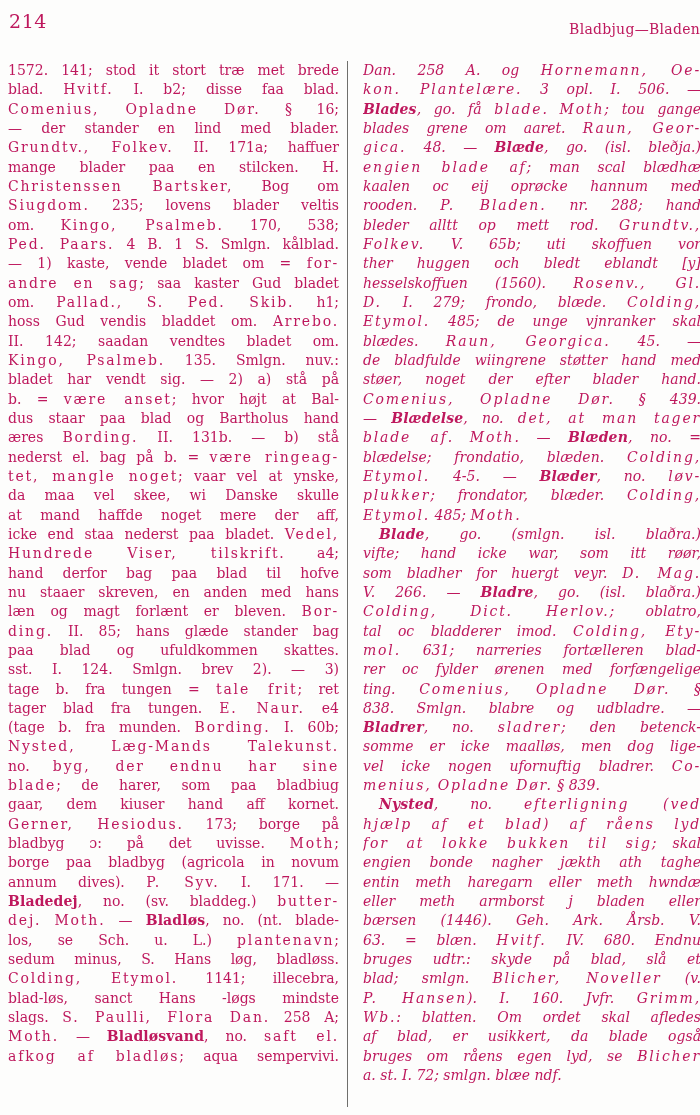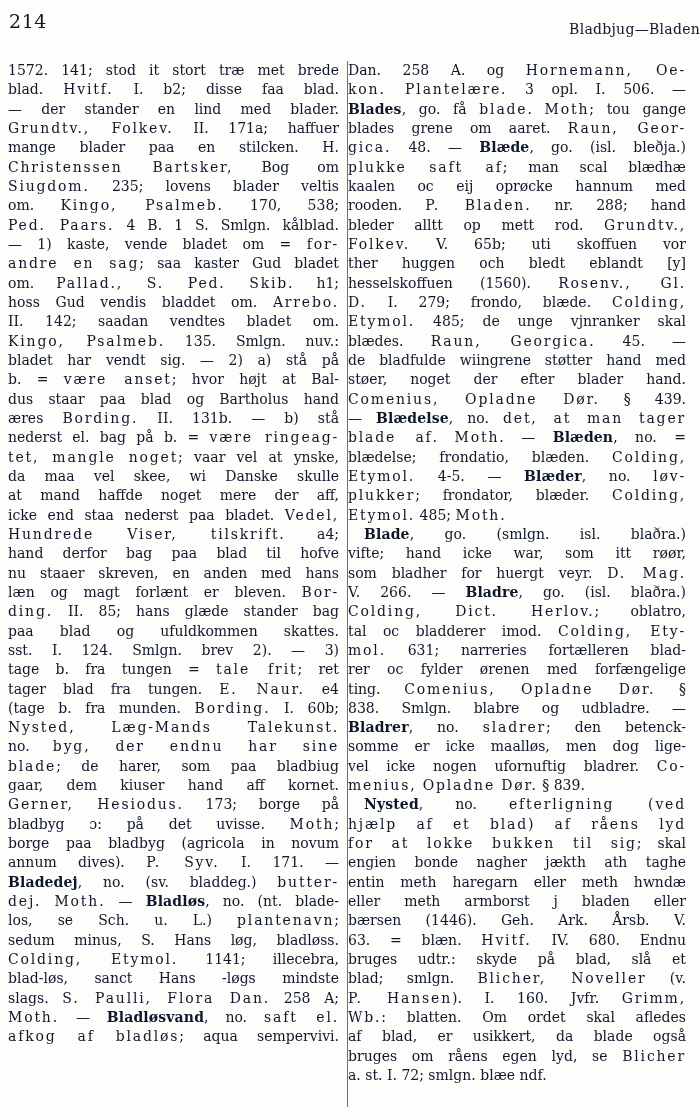--- a/index.html
+++ b/index.html
@@ -6,21 +6,21 @@
     margin: 0;
     padding: 0;
     background: #ffffff;
   }
   .page {
     position: relative;
     width: 700px;
     height: 1115px;
     background: #fdfdfc;
     font-family: "DejaVu Serif", "Liberation Serif", serif;
-    color: #0f172a;
+    color: #be185d;
     overflow: hidden;
   }
   .header {
     position: absolute;
     top: 10px;
     left: 0;
     right: 0;
     height: 26px;
   }
   .page-number {
@@ -45,21 +45,21 @@
     top: 61px;
     left: 8px;
     width: 690px;
     height: 1048px;
   }
   .col {
     position: absolute;
     top: 0;
   }
   .col-left  { left: 0;     width: 331px; }
-  .col-right { left: 340px; width: 338px; }
+  .col-right { left: 355px; width: 338px; font-style: italic; }
   .divider {
     position: absolute;
     left: 339px;
     top: 0;
     width: 1px;
     height: 1046px;
     background: #6f6f6c;
   }
   .line {
     height: 19.33px;
@@ -89,20 +89,21 @@
 
 <div class="page">
   <div class="header">
     <span class="page-number">214</span>
     <span class="running-title">Bladbjug—Bladen</span>
   </div>
   <div class="cols">
     <div class="col col-left" id="col-left">
         <div class="line">1572. 141; stod it stort træ met brede</div>
         <div class="line">blad. <span class="sp">Hvitf.</span> I. b2; disse faa blad.</div>
+        <div class="line"><span class="sp">Comenius, Opladne Dør.</span> § 16;</div>
         <div class="line">— der stander en lind med blader.</div>
         <div class="line"><span class="sp">Grundtv., Folkev.</span> II. 171a; haffuer</div>
         <div class="line">mange blader paa en stilcken. H.</div>
         <div class="line"><span class="sp">Christenssen Bartsker,</span> Bog om</div>
         <div class="line"><span class="sp">Siugdom.</span> 235; lovens blader veltis</div>
         <div class="line">om. <span class="sp">Kingo, Psalmeb.</span> 170, 538;</div>
         <div class="line"><span class="sp">Ped. Paars.</span> 4 B. 1 S. Smlgn. kålblad.</div>
         <div class="line">— 1) kaste, vende bladet om = <span class="sp">for-</span></div>
         <div class="line"><span class="sp">andre en sag</span>; saa kaster Gud bladet</div>
         <div class="line">om. <span class="sp">Pallad., S. Ped. Skib.</span> h1;</div>
@@ -146,21 +147,21 @@
         <div class="line"><span class="sp">Moth.</span> — <b>Bladløsvand</b>, no. <span class="sp">saft el.</span></div>
         <div class="line"><span class="sp">afkog af bladløs</span>; aqua sempervivi.</div>
       </div>
     <div class="divider"></div>
     <div class="col col-right" id="col-right">
         <div class="line">Dan. 258 A. og <span class="sp">Hornemann, Oe-</span></div>
         <div class="line"><span class="sp">kon. Plantelære.</span> 3 opl. I. 506. —</div>
         <div class="line"><b>Blades</b>, go. få <span class="sp">blade</span>. <span class="sp">Moth</span>; tou gange</div>
         <div class="line">blades grene om aaret. <span class="sp">Raun, Geor-</span></div>
         <div class="line"><span class="sp">gica.</span> 48. — <b>Blæde</b>, go. (isl. bleðja.)</div>
-        <div class="line"><span class="sp">plukke saft af</span>; man scal blædhæ</div>
+        <div class="line"><span class="sp">engien blade af</span>; man scal blædhæ</div>
         <div class="line">kaalen oc eij oprøcke hannum med</div>
         <div class="line">rooden. <span class="sp">P. Bladen.</span> nr. 288; hand</div>
         <div class="line">bleder alltt op mett rod. <span class="sp">Grundtv.,</span></div>
         <div class="line"><span class="sp">Folkev.</span> V. 65b; uti skoffuen vor</div>
         <div class="line">ther huggen och bledt eblandt [y]</div>
         <div class="line">hesselskoffuen (1560). <span class="sp">Rosenv., Gl.</span></div>
         <div class="line"><span class="sp">D.</span> I. 279; frondo, blæde. <span class="sp">Colding,</span></div>
         <div class="line"><span class="sp">Etymol.</span> 485; de unge vjnranker skal</div>
         <div class="line">blædes. <span class="sp">Raun, Georgica.</span> 45. —</div>
         <div class="line">de bladfulde wiingrene støtter hand med</div>

